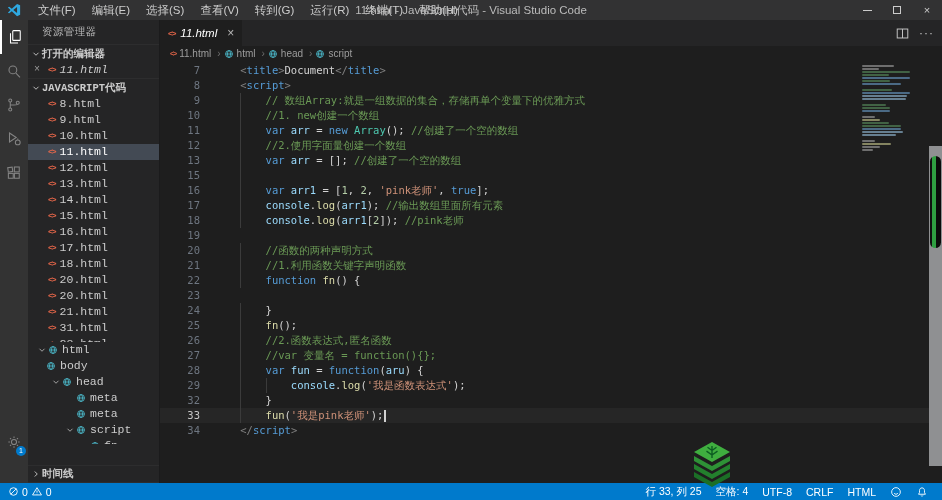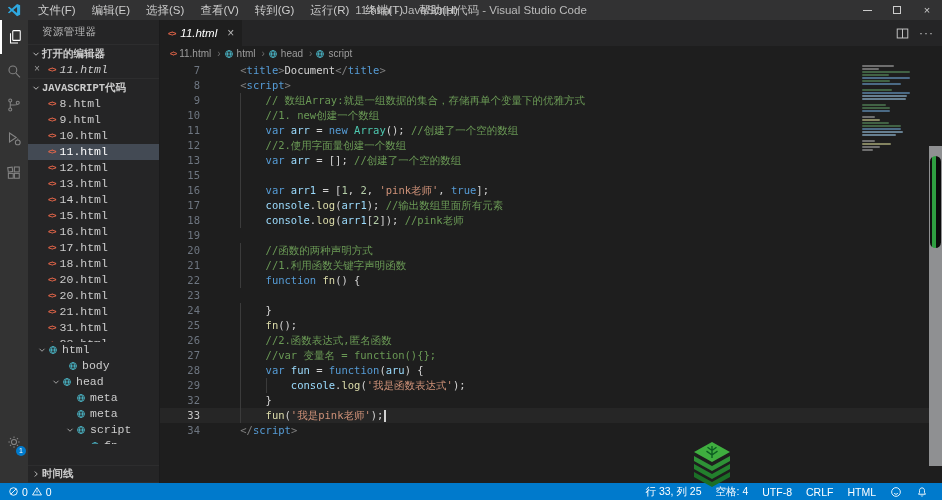--- a/index.html
+++ b/index.html
@@ -281,21 +281,21 @@
               <svg width="10" height="10" viewBox="0 0 16 16">
                 <g fill="none" stroke="#4ec1d4" stroke-width="1.3">
                   <circle cx="8" cy="8" r="5.5"></circle>
                   <ellipse cx="8" cy="8" rx="2.4" ry="5.5"></ellipse>
                   <path d="M2.5 8h11"></path>
                 </g>
               </svg>
             </span>
             <span>html</span>
           </div>
-          <div class="row ol-row" style="padding-left: 28px;">
+          <div class="row ol-row" style="padding-left: 6px;">
             <span class="chev"></span>
             <span class="sym">
               <svg width="10" height="10" viewBox="0 0 16 16">
                 <g fill="none" stroke="#4ec1d4" stroke-width="1.3">
                   <circle cx="8" cy="8" r="5.5"></circle>
                   <ellipse cx="8" cy="8" rx="2.4" ry="5.5"></ellipse>
                   <path d="M2.5 8h11"></path>
                 </g>
               </svg>
             </span>

